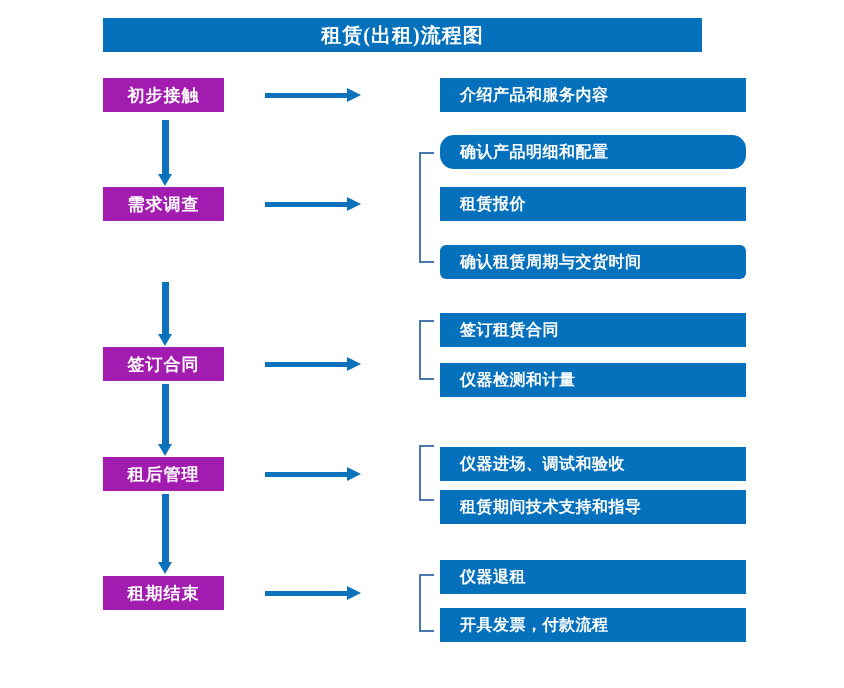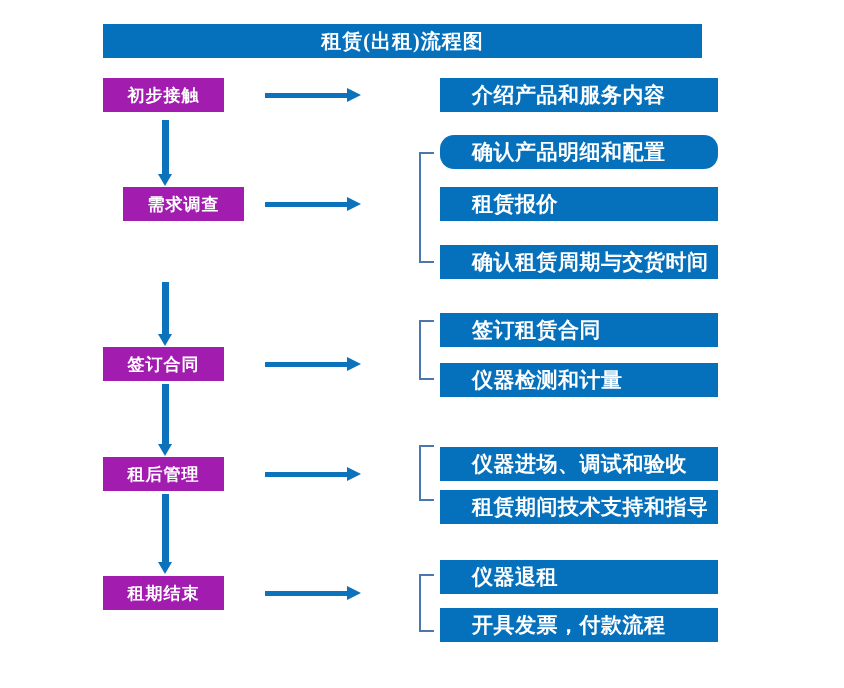--- a/index.html
+++ b/index.html
@@ -17,21 +17,21 @@
   #canvas {
     position: absolute;
     left: 0; top: 0;
     width: 844px;
     height: 688px;
   }
   
   .title-bar {
     position: absolute;
     left: 103px;
-    top: 24px;
+    top: 18px;
     width: 599px;
     height: 34px;
     background: #0571bd;
     color: #ffffff;
     font-size: 20px;
     font-weight: bold;
     display: flex;
     align-items: center;
     justify-content: center;
     letter-spacing: 1px;
@@ -48,29 +48,29 @@
     font-weight: bold;
     display: flex;
     align-items: center;
     justify-content: center;
     letter-spacing: 1px;
   }
   
   .detail-box {
     position: absolute;
     left: 440px;
-    width: 278px;
+    width: 306px;
     height: 34px;
     background: #0571bd;
     color: #ffffff;
-    font-size: 21px;
+    font-size: 16px;
     font-weight: bold;
     display: flex;
     align-items: center;
-    padding-left: 32px;
+    padding-left: 20px;
     box-sizing: border-box;
     letter-spacing: 0.5px;
   }
   
   .h-arrow {
     position: absolute;
     left: 265px;
     width: 96px;
     height: 14px;
   }
@@ -127,21 +127,21 @@
 </style>
 </head>
 <body>
 
 <div id="canvas">
 
   <div class="title-bar">租赁(出租)流程图</div>
 
   <div class="stage-box" style="top:78px;">初步接触</div>
 
-  <div class="stage-box" style="top:187px;margin-left:20px;">需求调查</div>
+  <div class="stage-box" style="top:187px;">需求调查</div>
 
   <div class="stage-box" style="top:347px;">签订合同</div>
 
   <div class="stage-box" style="top:457px;">租后管理</div>
 
   <div class="stage-box" style="top:576px;">租期结束</div>
 
   <div class="v-arrow" style="top:120px; height:66px;">
     <div class="shaft" style="height:54px;"></div>
     <div class="head" style="top:54px;"></div>
@@ -187,21 +187,21 @@
   <div class="bracket" style="top:320px; height:60px;"></div>
   <div class="bracket" style="top:445px; height:56px;"></div>
   <div class="bracket" style="top:574px; height:58px;"></div>
 
   <div class="detail-box" style="top:78px;">介绍产品和服务内容</div>
 
   <div class="detail-box" style="top:135px;border-radius:14px;">确认产品明细和配置</div>
 
   <div class="detail-box" style="top:187px;">租赁报价</div>
 
-  <div class="detail-box" style="top:245px;">确认租赁周期与交货时间</div>
+  <div class="detail-box" style="top:245px;border-radius:6px;">确认租赁周期与交货时间</div>
 
   <div class="detail-box" style="top:313px;">签订租赁合同</div>
 
   <div class="detail-box" style="top:363px;">仪器检测和计量</div>
 
   <div class="detail-box" style="top:423px;margin-top:24px;">仪器进场、调试和验收</div>
 
   <div class="detail-box" style="top:490px;">租赁期间技术支持和指导</div>
 
   <div class="detail-box" style="top:608px;">开具发票，付款流程</div>

